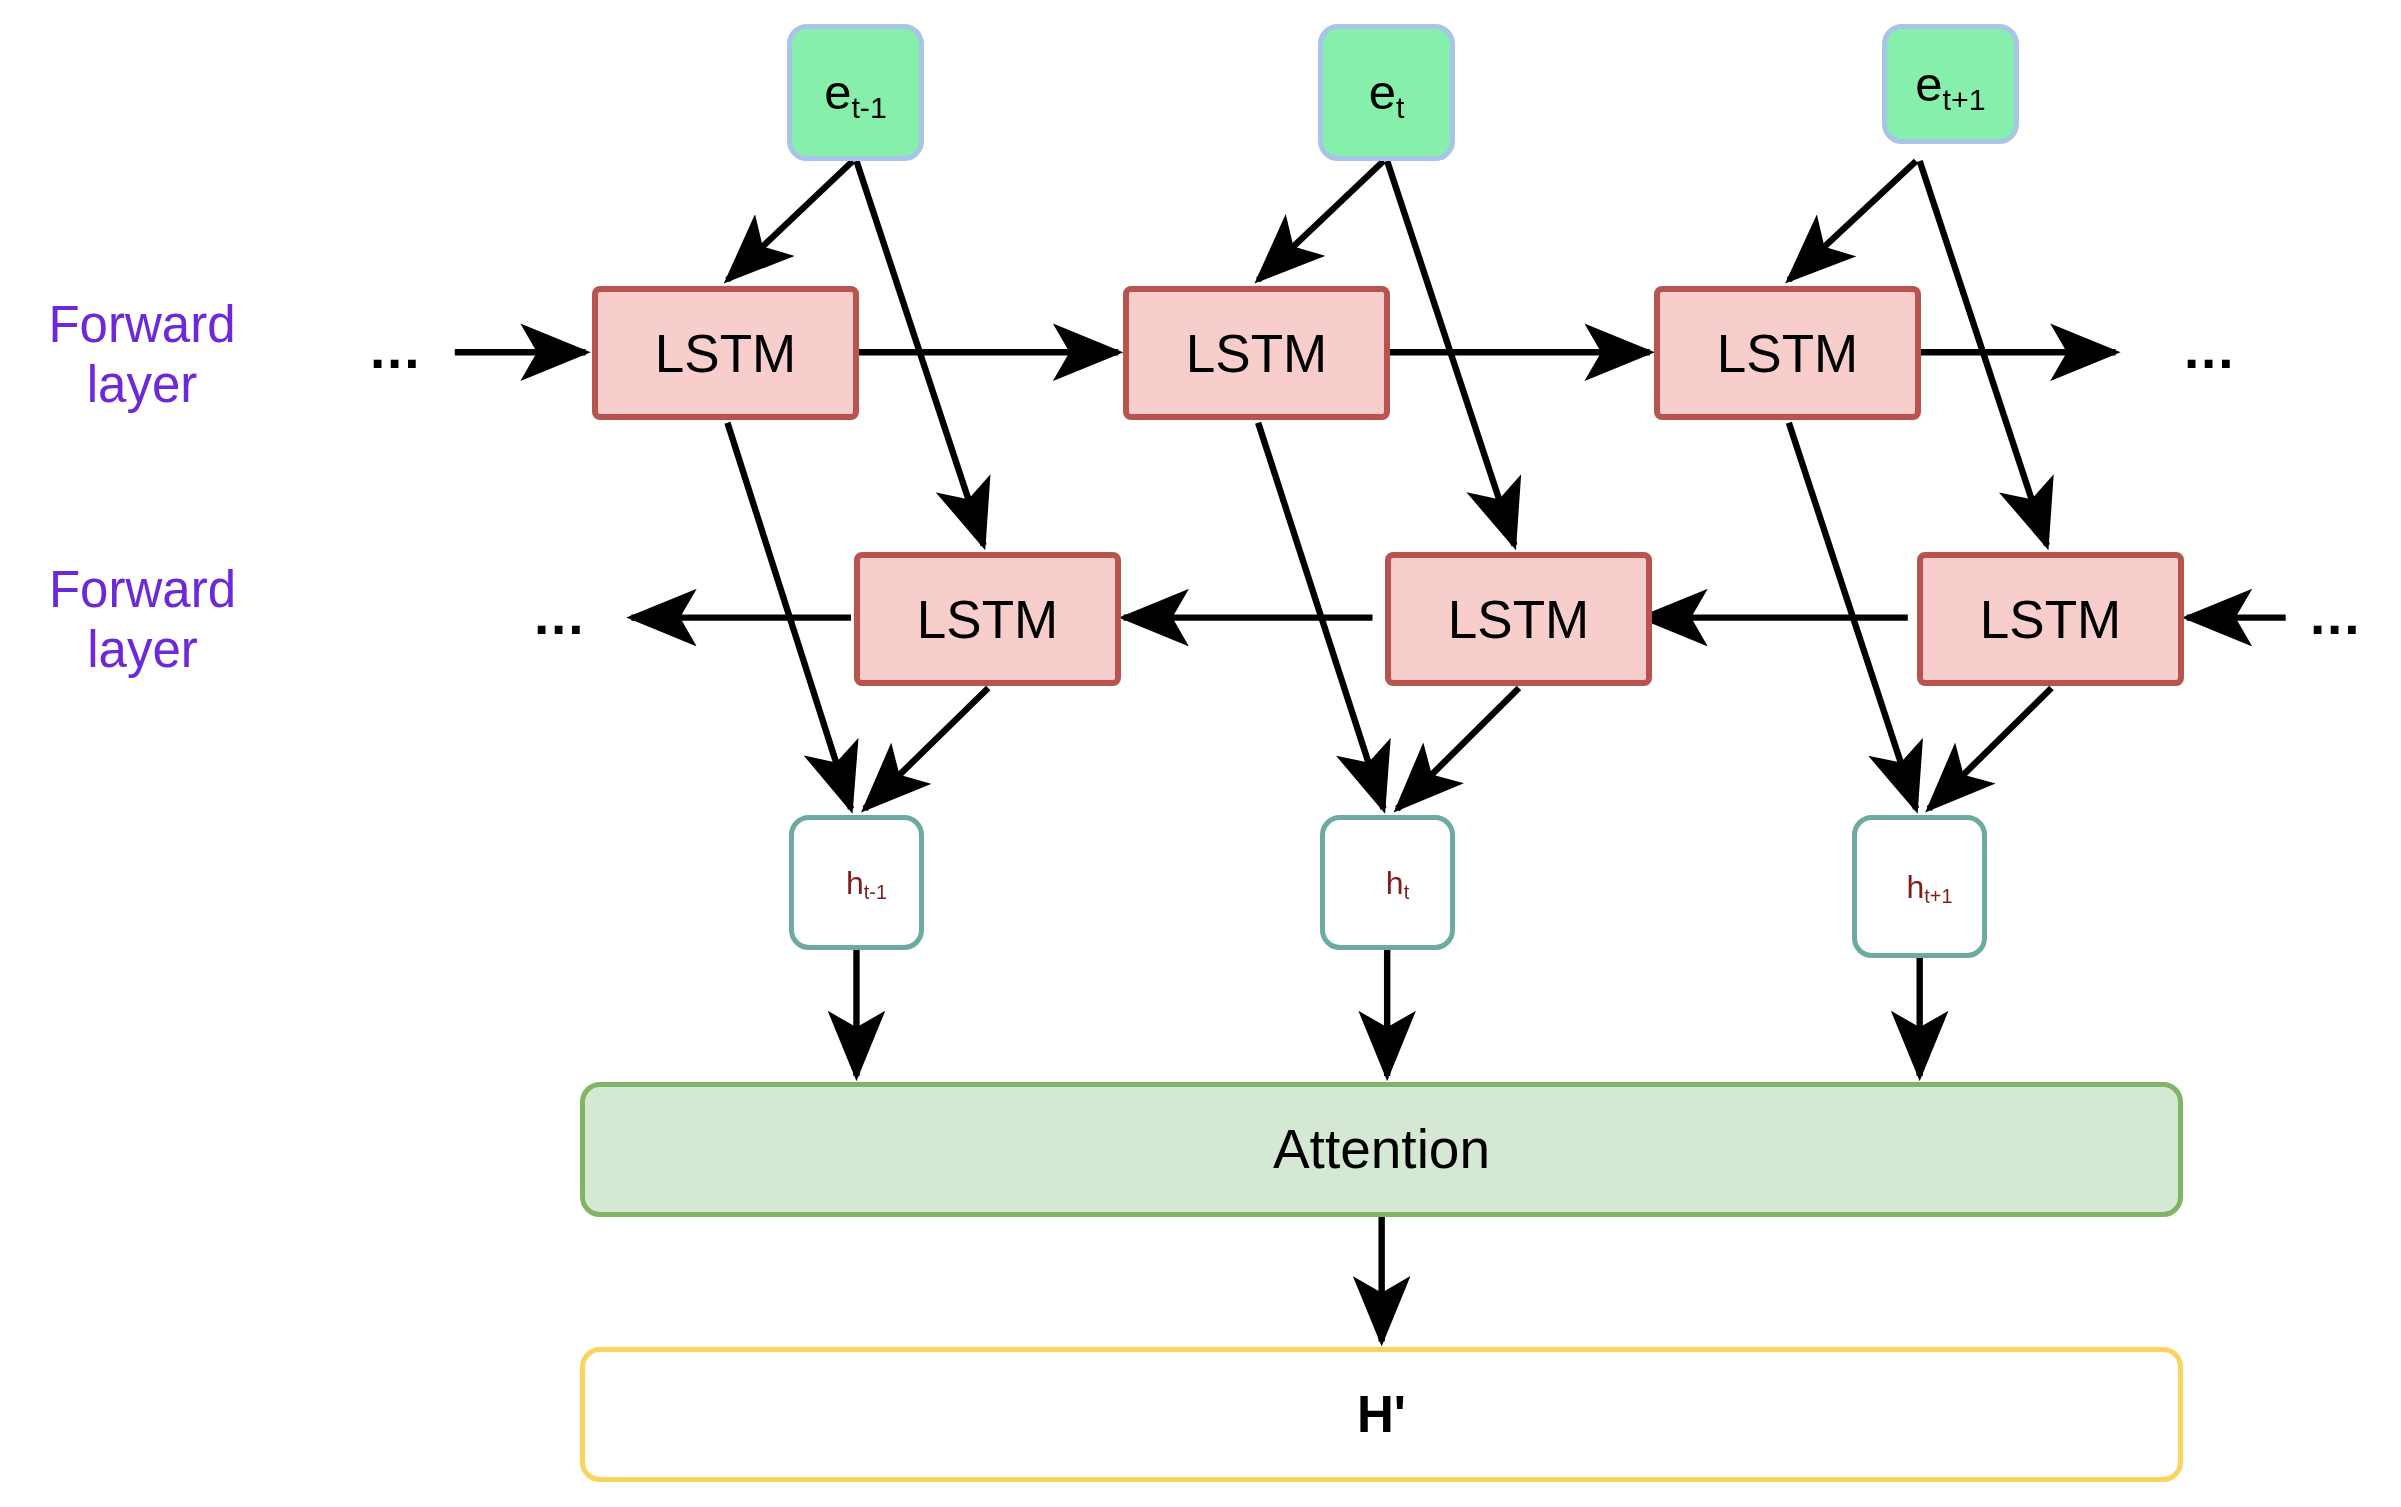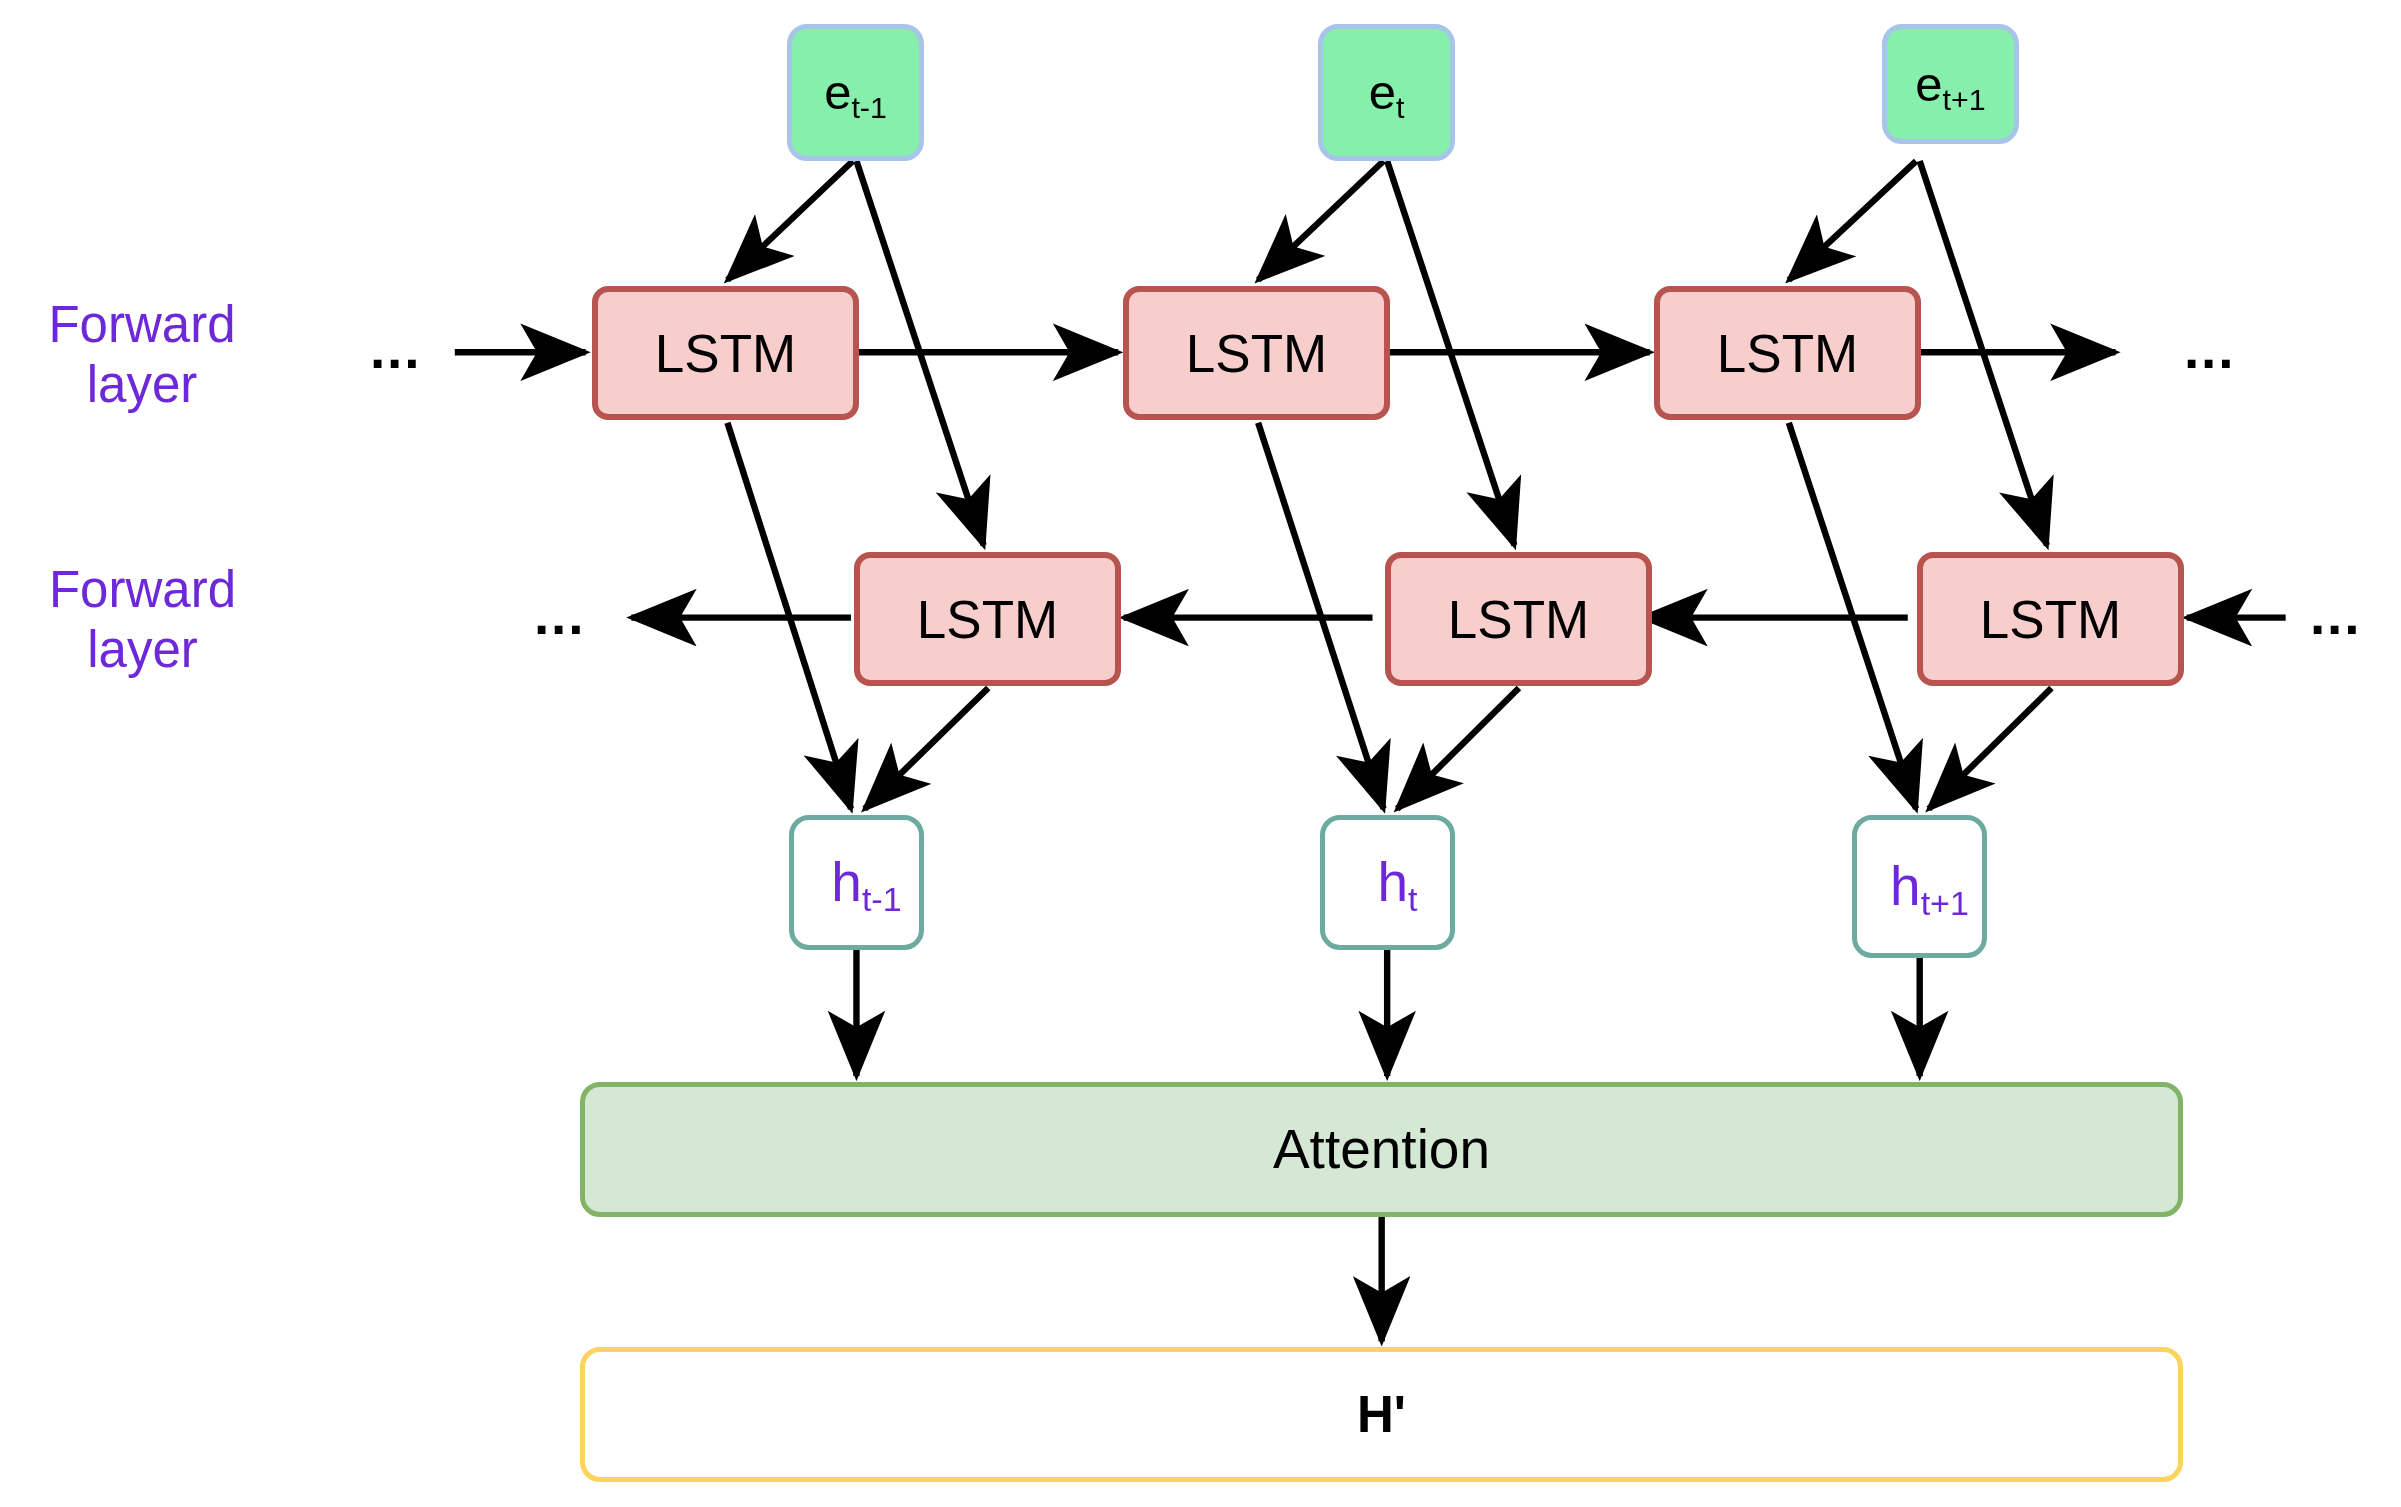--- a/index.html
+++ b/index.html
@@ -35,30 +35,30 @@
   .node-emb {
     border: 5.5px solid #a9c4e9;
     background: #86efac;
     border-radius: 20px;
     font-size: 49px;
     color: #000000;
   }
   .node-lstm {
     border: 6.4px solid #b85450;
     background: #f8cecc;
-    border-radius: 16px;
+    border-radius: 8px;
     font-size: 53px;
     color: #000000;
   }
   .node-h {
     border: 5.5px solid #6daa9f;
     background: #ffffff;
     border-radius: 20px;
-    font-size: 55px;
-    color: #6d28d9;
+    font-size: 32px;
+    color: #7f1d1d;
     padding-left: 20px;
   }
   .node-attention {
     border: 5.5px solid #82b366;
     background: #d5e8d4;
     border-radius: 20px;
     font-size: 55px;
     color: #000000;
   }
   .node-out {

